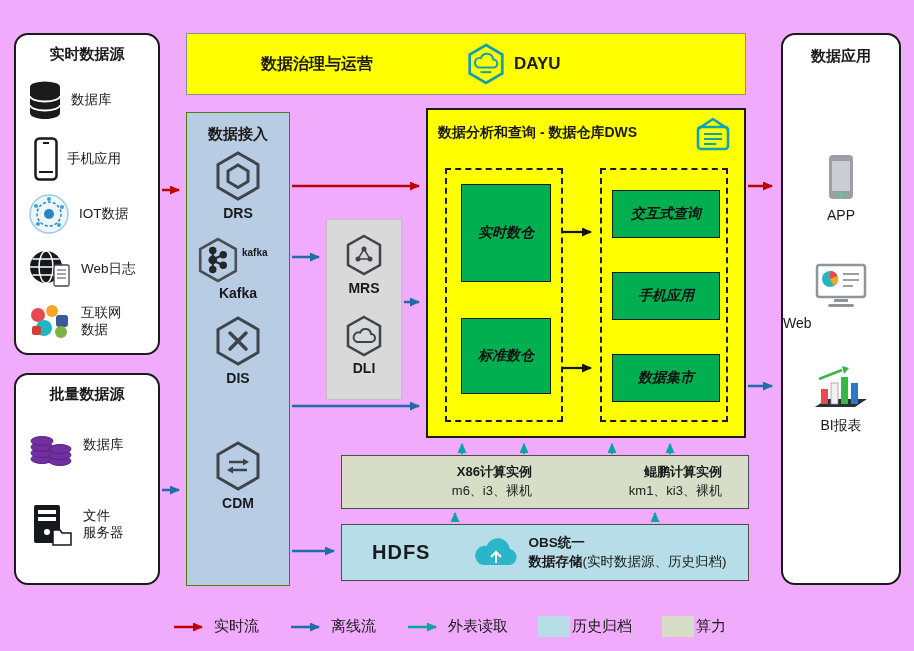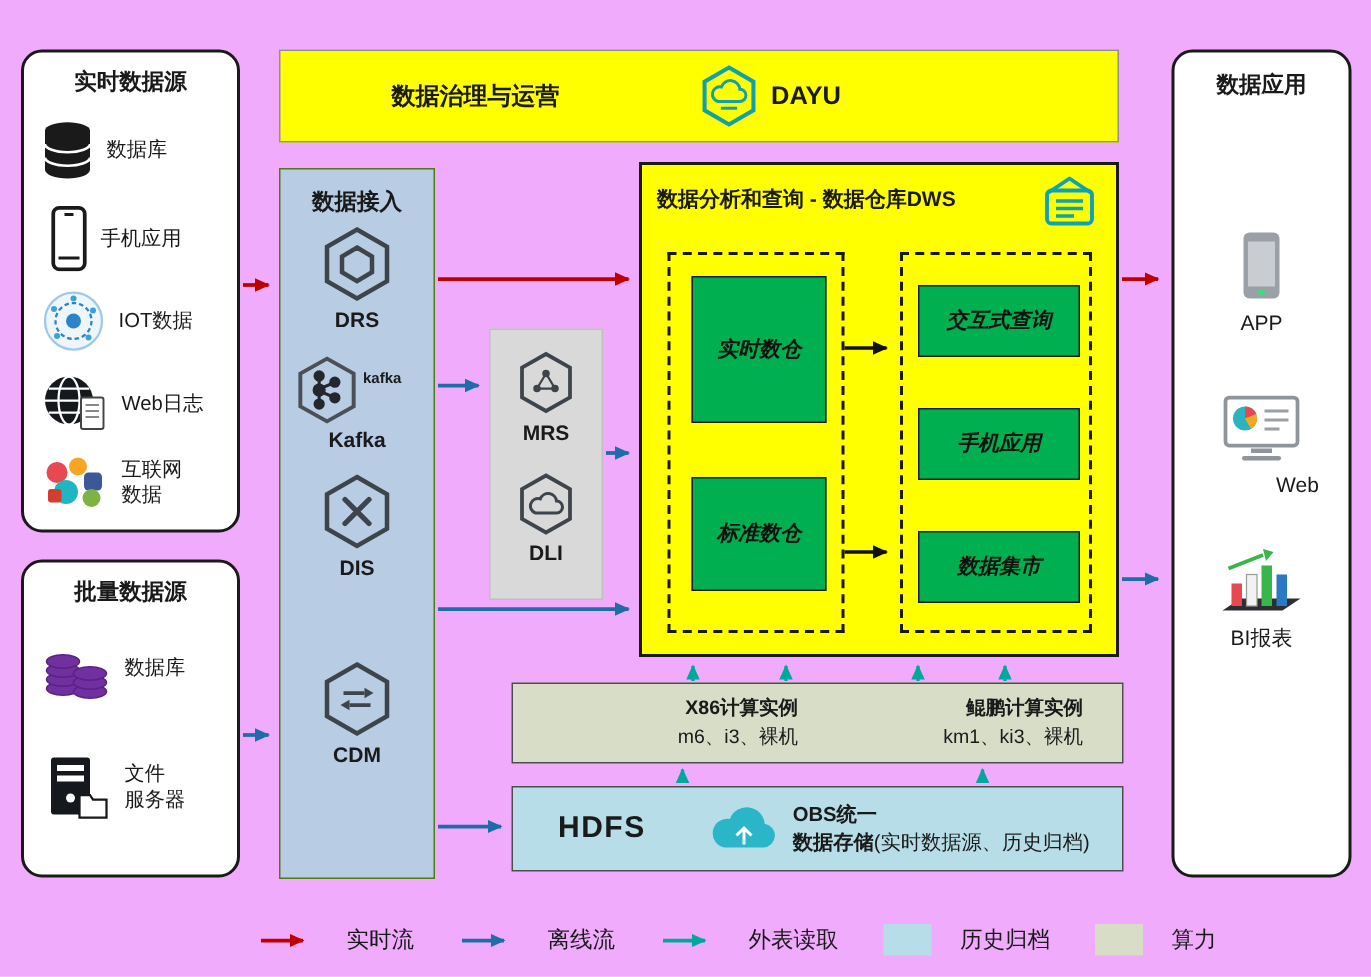--- a/index.html
+++ b/index.html
@@ -14,21 +14,21 @@
   .ingest-col { background: #b8cce4; border: 1px solid #4d7c0f; }
   .svc-label { font-weight: bold; font-size: 14px; text-align: center; width: 100%; }
   .gray-box { background: #d9d9d9; border: 1px solid #bfbfbf; }
   .dws-box { background: #ffff00; border: 2.5px solid #1a1a1a; }
   .dashed-box { position: absolute; border: 2px dashed #1a1a1a; font-style: italic; }
   .green-module { position: absolute; background: #00b050; border: 1px solid #1a1a1a; display: flex; align-items: center; justify-content: center; font-weight: bold; font-size: 14px; color: #111; text-align: center; }
   .compute-bar { background: #d8ddc8; border: 1px solid #4d4d4d; }
   .compute-group { position: absolute; top: 0; height: 100%; display: flex; flex-direction: column; justify-content: center; text-align: right; font-size: 13px; line-height: 1.45; }
   .hdfs-bar { background: #b7dee8; border: 1px solid #4d4d4d; display: flex; align-items: center; }
   .legend-row { position: absolute; left: 172px; top: 616px; display: flex; align-items: center; gap: 30px; }
-  .legend-item { display: flex; align-items: center; gap: 19px; font-size: 15px; }
+  .legend-item { display: flex; align-items: center; gap: 2px; font-size: 15px; }
   .swatch { width: 32px; height: 21px; display: inline-block; }
   .swatch-archive { background: #b7dee8; }
   .swatch-compute { background: #d8ddc8; }
   .bold { font-weight: bold; }
   svg { display: block; }
   #flow-layer { position: absolute; left: 0; top: 0; pointer-events: none; z-index: 6; }
 </style>
 </head>
 <body>
 
@@ -261,21 +261,21 @@
       <svg width="54" height="46" viewBox="0 0 54 46">
         <rect x="3" y="2" width="48" height="32" rx="2.5" fill="#fff" stroke="#8f959b" stroke-width="2.5"></rect>
         <circle cx="16" cy="16" r="8" fill="#2bb3c0"></circle>
         <path d="M16 16 L16 8 A8 8 0 0 1 23.5 13 Z" fill="#e8484f"></path>
         <path d="M16 16 L23.5 13 A8 8 0 0 1 20 23 Z" fill="#f6a623"></path>
         <path d="M29 11 h16 M29 17 h16 M29 23 h10" stroke="#9aa0a6" stroke-width="2"></path>
         <rect x="20" y="36" width="14" height="3" fill="#8f959b"></rect>
         <rect x="14" y="41" width="26" height="3" rx="1.5" fill="#8f959b"></rect>
       </svg>
     </div>
-    <div class="abs" style="top:280px;width:100%;text-align:center;font-size:14px;padding-left:48px;">Web</div>
+    <div class="abs" style="top:280px;width:100%;text-align:left;font-size:14px;">Web</div>
 
     <div class="abs" style="top:330px;left:0;width:100%;display:flex;justify-content:center;">
       <svg width="56" height="46" viewBox="0 0 56 46">
         <polygon points="2,42 42,42 54,34 14,34" fill="#2b2f33"></polygon>
         <rect x="8" y="24" width="7" height="15" fill="#e8484f"></rect>
         <rect x="18" y="18" width="7" height="21" fill="#f2f2f2" stroke="#999" stroke-width="0.8"></rect>
         <rect x="28" y="12" width="7" height="27" fill="#39b54a"></rect>
         <rect x="38" y="18" width="7" height="21" fill="#2b79c2"></rect>
         <path d="M6 14 L29 5" stroke="#39b54a" stroke-width="2.5" fill="none"></path>
         <polygon points="29,1 36,3 31,9" fill="#39b54a"></polygon>

